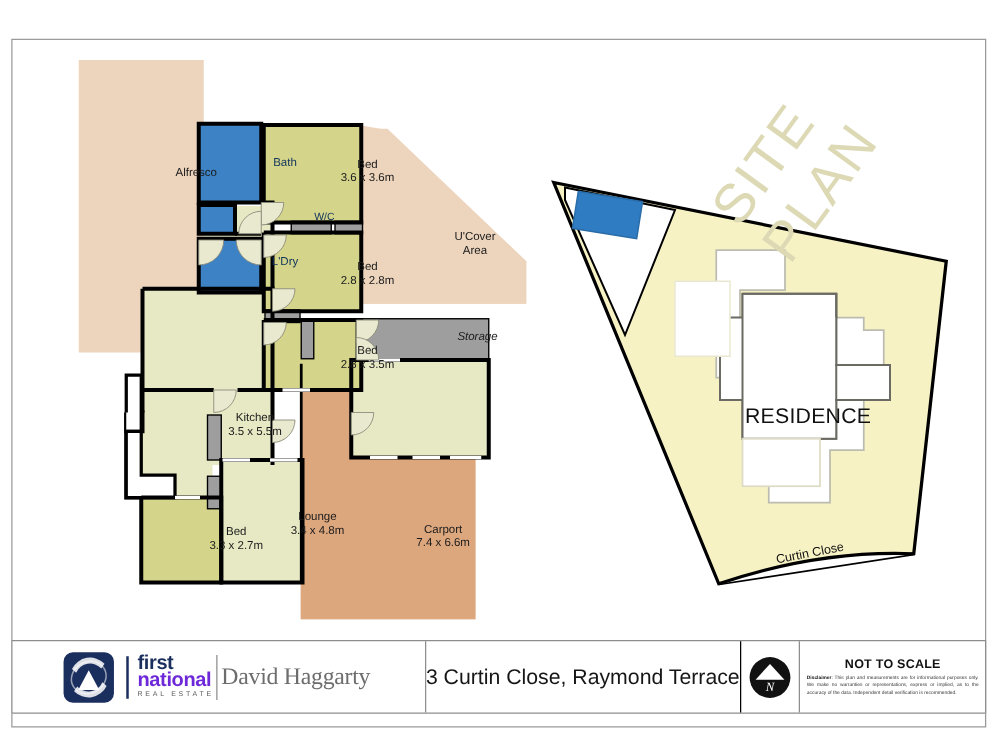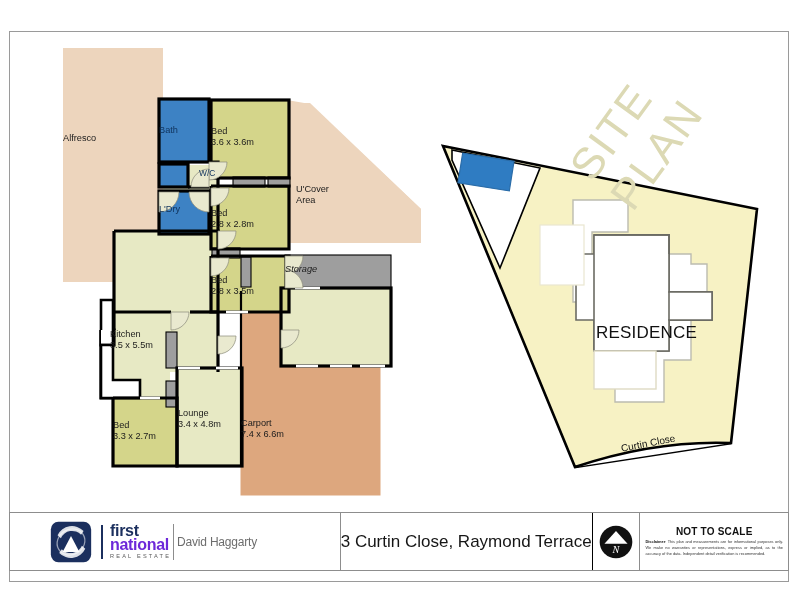--- a/index.html
+++ b/index.html
@@ -106,22 +106,22 @@
     font-size: 5.6px;
     color: #5b5b5b;
     letter-spacing: 2.2px;
     margin-top: 1px;
   }
   .brand-bar {
     width: 1px; height: 36px; background: #8d8d8d;
     margin: 0 3px 0 2px;
   }
   .w-agent {
-    font-family: Liberation Sans, sans-serif;
-    font-size: 12px;
+    font-family: Liberation Serif, serif;
+    font-size: 19px;
     color: #6d6d6d;
     letter-spacing: -0.2px;
     align-self: center;
     white-space: nowrap;
     text-align: right;
   }
   .addr-text {
     font-family: "Liberation Sans", sans-serif;
     font-size: 17px;
     color: #161616;
@@ -142,24 +142,25 @@
     color: #333;
     text-align: justify;
   }
   .disc-text b { color: #111; }
 
   
   .lbl {
     position: absolute;
     font-family: "Liberation Sans", sans-serif;
     color: #1c1c1c;
-    text-align: left;
+    text-align: center;
     line-height: 1.18;
     white-space: pre-line;
     pointer-events: none;
+    padding-left: 44px;
   }
   .lbl-room  { font-size: 9.2px; }
   .lbl-small { font-size: 8.4px; margin-left: 42px; }
 
   .site-label {
     position: absolute;
     font-family: "Liberation Sans", sans-serif;
     font-size: 17px;
     color: #111;
     letter-spacing: 0.2px;

